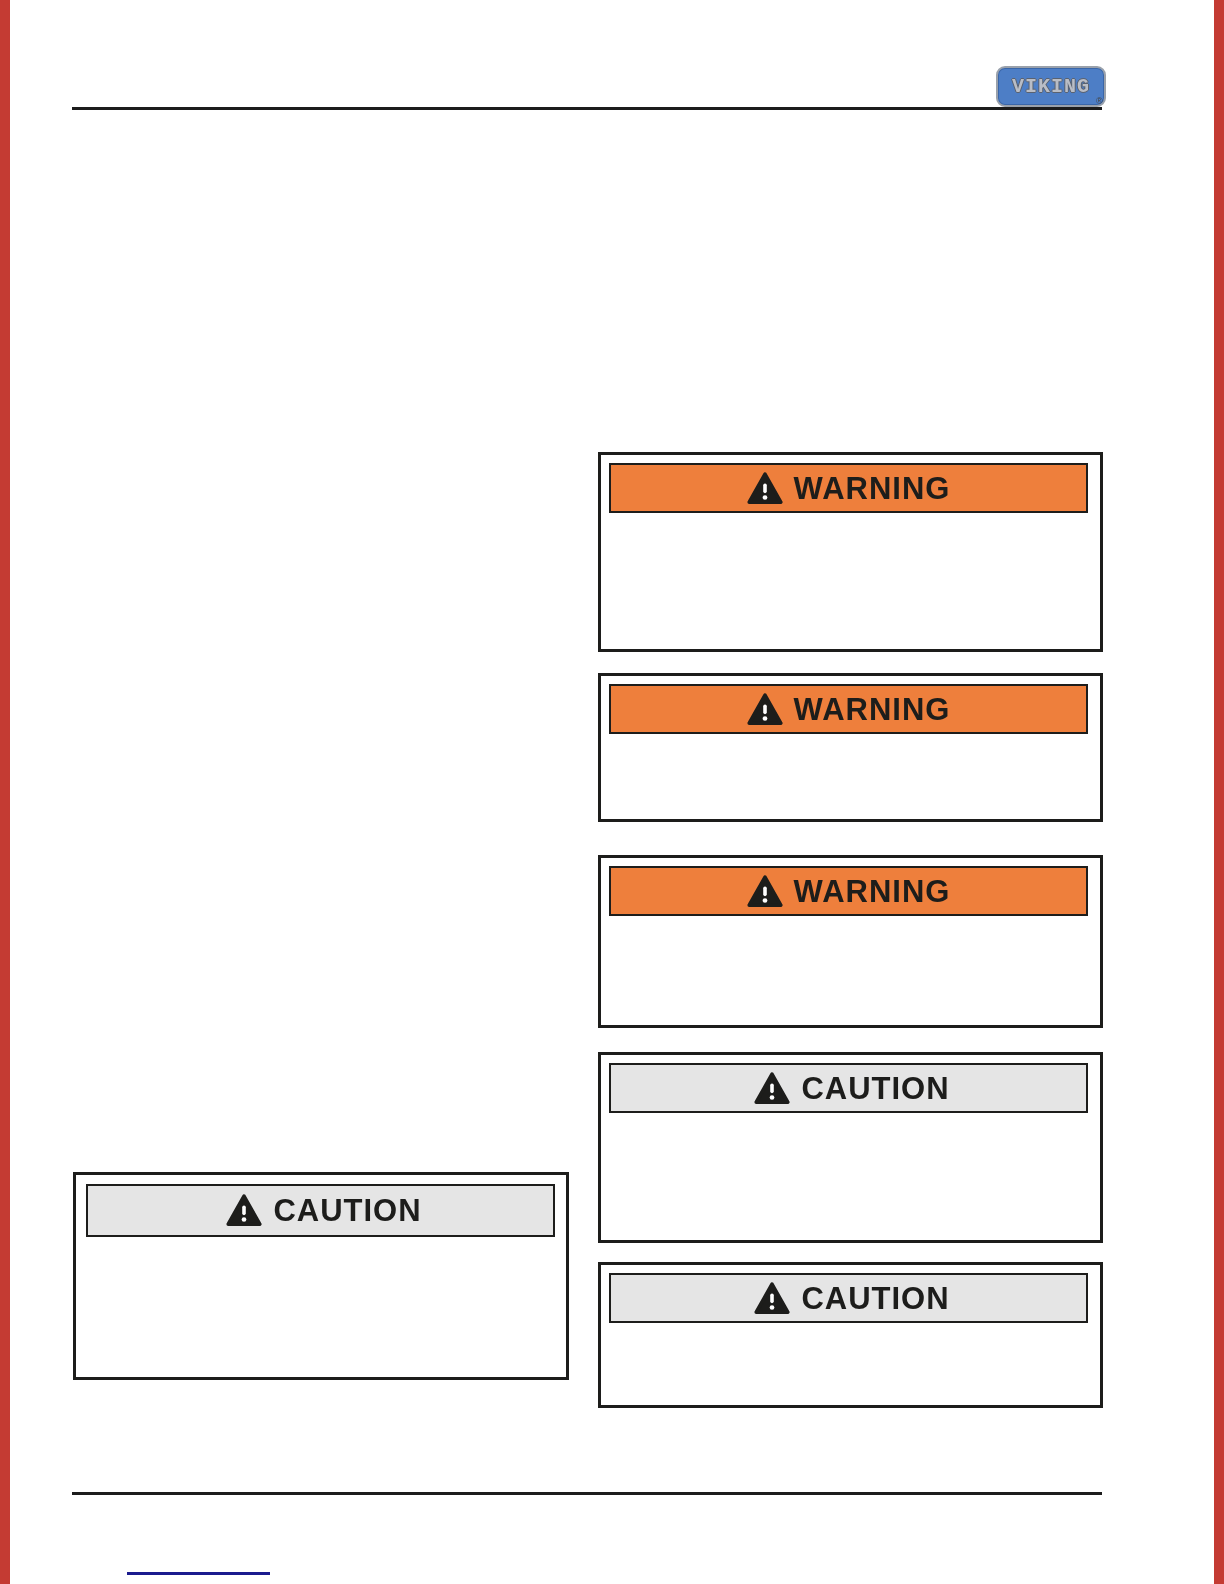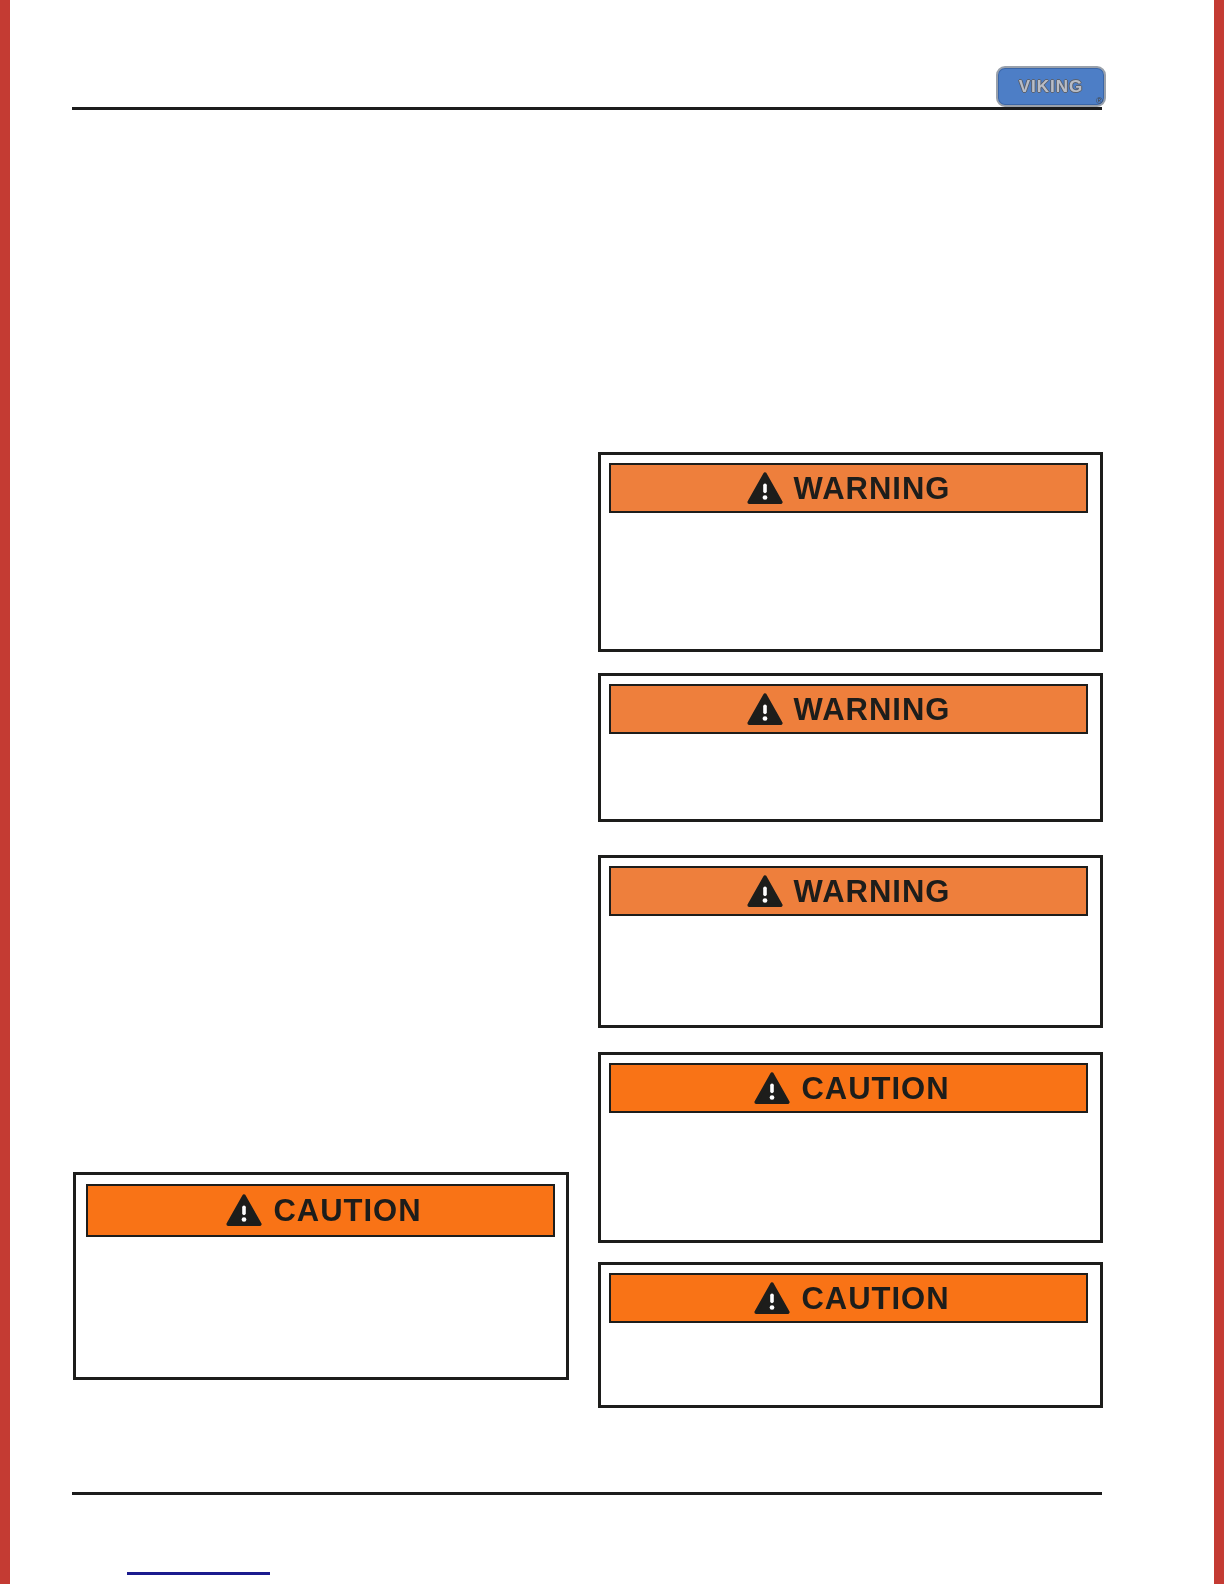--- a/index.html
+++ b/index.html
@@ -23,22 +23,22 @@
   
   .logo{
     position:absolute;left:996px;top:66px;width:106px;height:37px;
     background:#4d7ec6;
     border:2px solid #9aa1ab;
     border-radius:9px;
     box-shadow:inset 0 0 0 1px #3a66a8;
     display:flex;align-items:center;justify-content:center;
   }
   .logo-text{
-    font-family:Liberation Sans, sans-serif;
-    font-weight:bold;font-size:17px;letter-spacing:1px;
+    font-family:Liberation Mono, monospace;
+    font-weight:bold;font-size:20px;letter-spacing:1px;
     color:#b9bdc6;
     text-shadow:-1px 0 0 #5a6270, 1px 0 0 #5a6270, 0 -1px 0 #5a6270, 0 1px 0 #5a6270;
   }
   .logo-reg{
     position:absolute;left:1096px;top:96px;
     font-size:9px;color:#444444;
   }
 
   
   .alert-box{
@@ -48,21 +48,21 @@
     box-sizing:border-box;
   }
   .alert-band{
     margin:8px 12px 0 8px;
     height:50px;
     border:2px solid #1d1d1b;
     box-sizing:border-box;
     display:flex;align-items:center;justify-content:center;gap:11px;
   }
   .alert-band.warning{background:#ee7f3c;}
-  .alert-band.caution{background:#f97316;padding-left:7px;}
+  .alert-band.caution{background:#e5e5e5;padding-left:7px;}
   .alert-label{
     font-weight:bold;font-size:31px;letter-spacing:1px;color:#1d1d1b;
     line-height:1;
   }
   .alert-icon{width:36px;height:33px;display:block;}
 
   
   #warning-1{left:598px;top:452px;width:505px;height:200px;}
   #warning-2{left:598px;top:673px;width:505px;height:149px;}
   #warning-3{left:598px;top:855px;width:505px;height:173px;}

